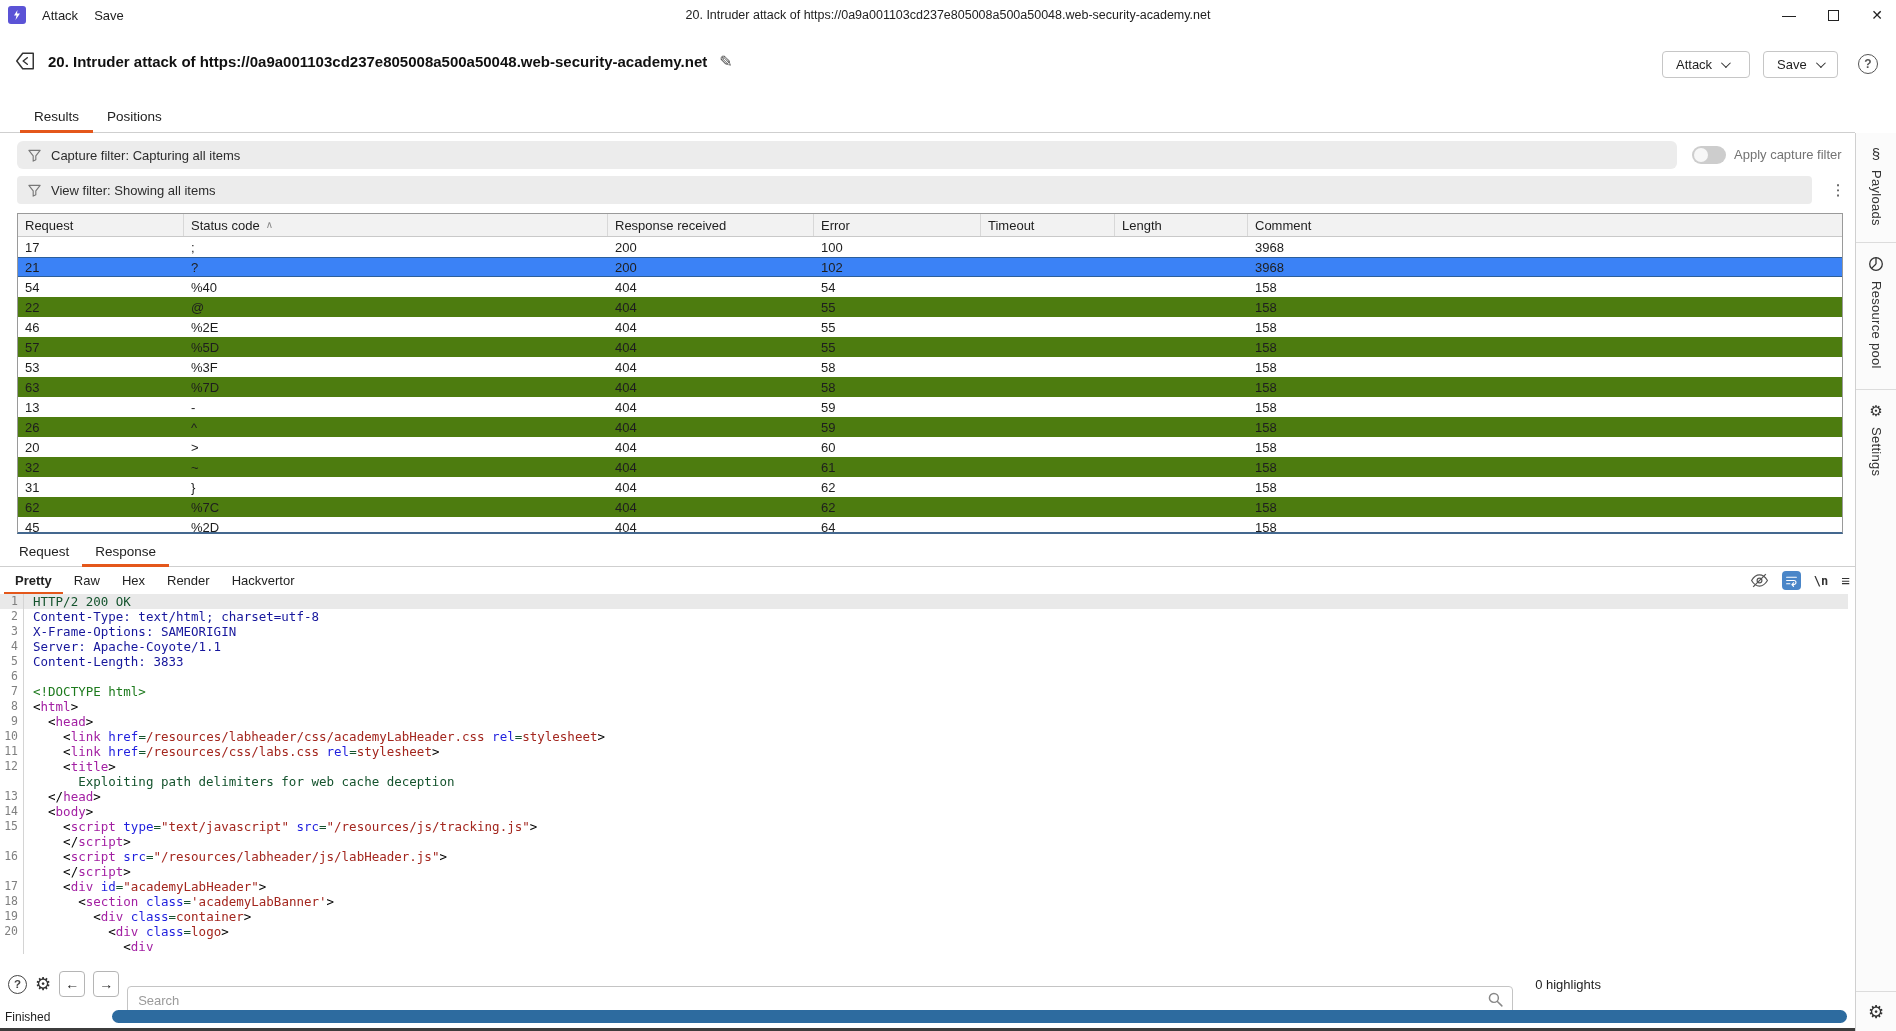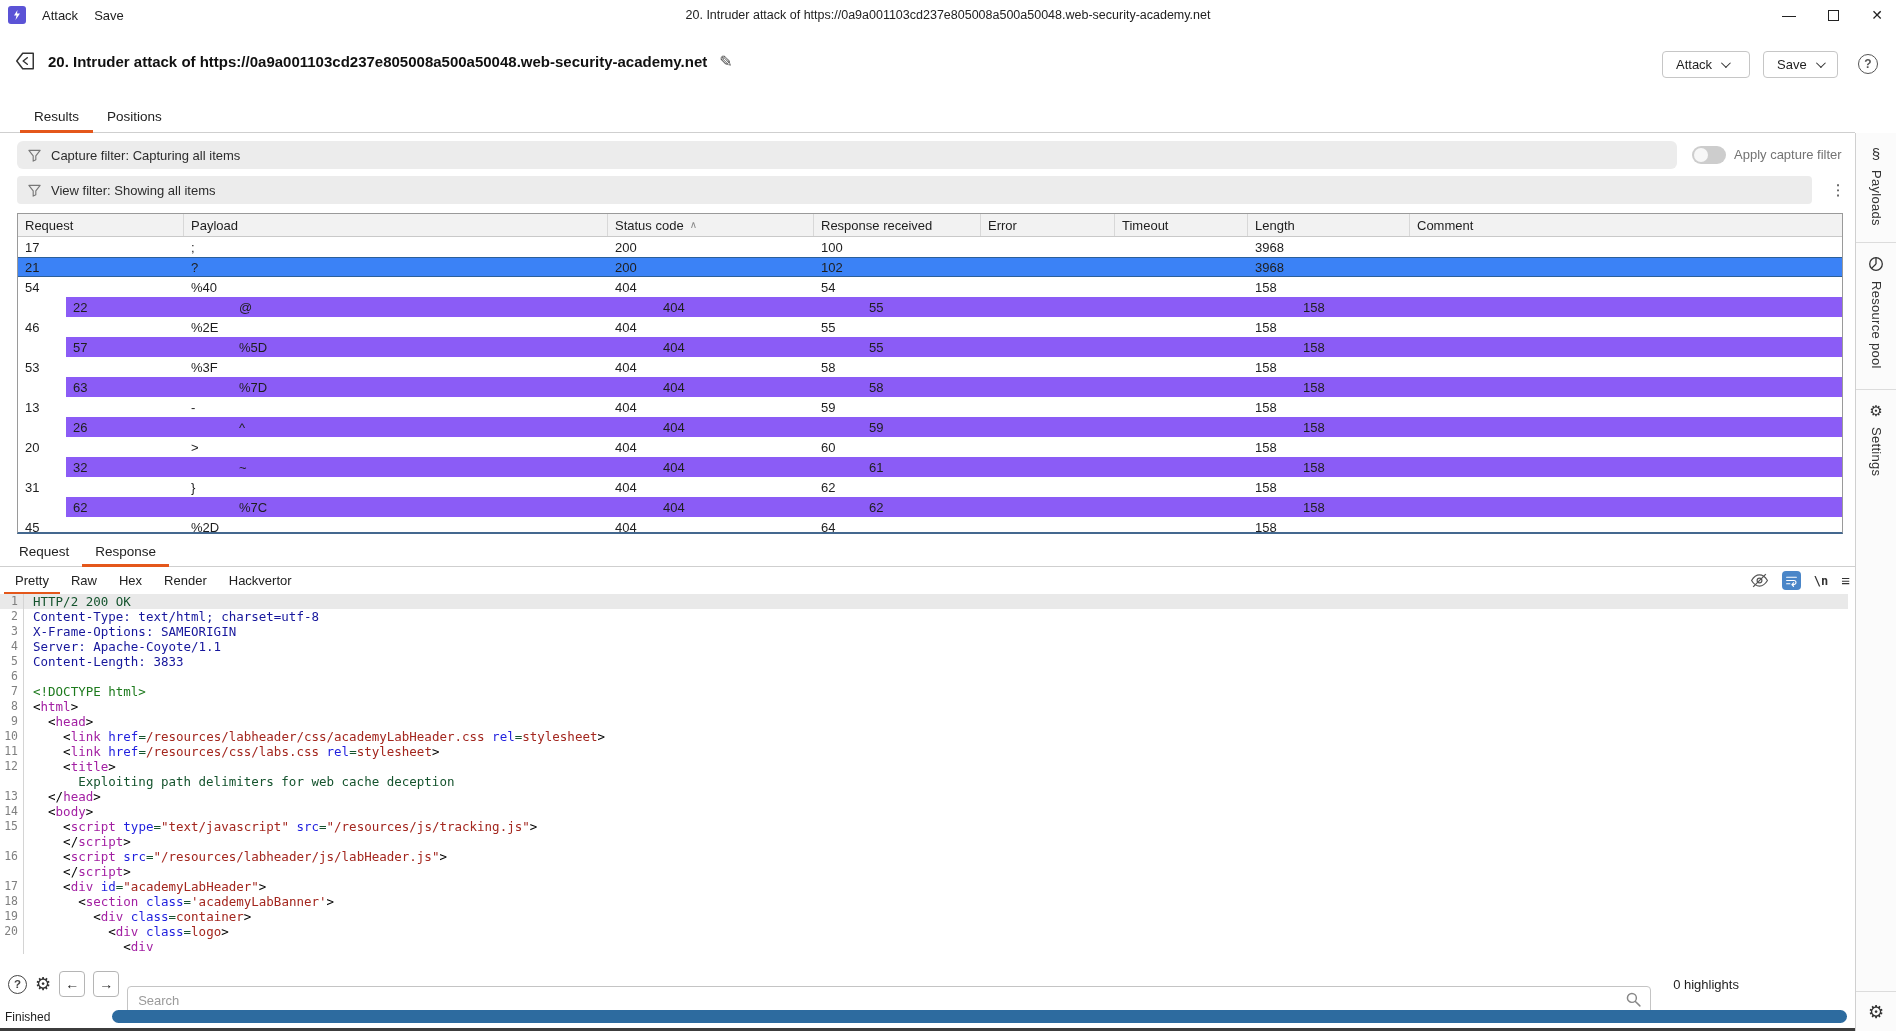--- a/index.html
+++ b/index.html
@@ -58,34 +58,34 @@
   .rtable { position:absolute; left:17px; top:213px; width:1826px; height:321px;
     border:1px solid #9a9a9a; border-bottom:2px solid #44688f; overflow:hidden;
     font-size:13px; background:#fff; }
   .tgrid { display:grid; grid-template-columns:166px 424px 206px 167px 134px 133px 162px auto; }
   .thead { height:23px; background:#f2f2f2; border-bottom:1px solid #c9c9c9; }
   .th { display:flex; align-items:center; gap:6px; padding-left:7px; border-right:1px solid #d8d8d8;
     color:#1e1e1e; overflow:hidden; white-space:nowrap; }
   .th:last-child { border-right:none; }
   .sort { color:#8a8a8a; font-size:10px; transform:translateY(-1px); }
   .trow { height:20px; }
-  .trow.alt { background:#8b5cf6;margin-left:48px; }
+  .trow.alt { background:#4d7c0f; }
   .trow.selected { background:#3b82f6; border-top:1px solid #2d5f9a; border-bottom:1px solid #2d5f9a; }
   .td { display:flex; align-items:center; padding-left:7px; overflow:hidden; white-space:nowrap; }
 
   
   .msg-tabs { position:absolute; top:540px; left:0; width:1855px; height:27px;
     border-bottom:1px solid #cfcfcf; display:flex; padding-left:6px; }
   .mtab { font-size:13.5px; padding:4px 13px 0 13px; height:27px; color:#222; }
   .mtab.sel { border-bottom:3px solid #e4571b; }
 
   .ed-tabs { position:absolute; top:570px; left:0; width:1855px; height:24px;
     display:flex; padding-left:4px; }
   .etab { font-size:13px; padding:3px 11px 0 11px; height:24px; color:#222; }
-  .etab.sel { border-bottom:2.5px solid #e4571b; }
+  .etab.sel { border-bottom:2.5px solid #e4571b;font-weight:bold; }
   .ed-icons { position:absolute; top:571px; right:46px; display:flex; align-items:center; gap:13px; }
   .wrapbtn { width:19px; height:19px; border-radius:4px; background:#4a86c8; display:flex;
     align-items:center; justify-content:center; }
   .nl-label { font-family:"DejaVu Sans Mono", monospace; font-size:12px; font-weight:bold; color:#333; }
   .burger { font-size:15px; color:#333; }
 
   
   .editor { position:absolute; top:594px; left:0; width:1848px; height:372px; overflow:hidden;
     font-family:"DejaVu Sans Mono","Liberation Mono",monospace; font-size:12.5px; line-height:15px; }
   .cline { display:flex; height:15px; }
@@ -102,21 +102,21 @@
   .c-v { color:#a3261e; }
 
   
   .search-row { position:absolute; top:966px; left:0; width:1848px; height:36px;
     display:flex; align-items:center; padding-left:8px; gap:8px; }
   .mini-circ { width:19px; height:19px; border:1.5px solid #444; border-radius:50%;
     font-size:11.5px; font-weight:bold; color:#444; display:flex; align-items:center; justify-content:center; }
   .gear-glyph { font-size:18px; color:#333; line-height:1; }
   .arrowbtn { width:26px; height:26px; border:1px solid #b5b5b5; border-radius:4px;
     display:flex; align-items:center; justify-content:center; font-size:14px; color:#222; background:#fff; }
-  .search-wrap { position:relative; width:1524px; height:28px;margin-top:32px; }
+  .search-wrap { position:relative; width:1386px; height:28px;margin-top:32px; }
   .search-wrap input { width:100%; height:100%; border:1px solid #c4c4c4; border-radius:4px;
     padding:0 32px 0 10px; font-size:13px; font-family:"Liberation Sans",sans-serif; color:#222; outline:none; }
   .search-wrap input::placeholder { color:#9a9a9a; }
   .mag { position:absolute; right:9px; top:5px; }
   .hl-count { font-size:13px; color:#1e1e1e; margin-left:14px; white-space:nowrap; }
 
   
   .status-row { position:absolute; top:1005px; left:0; width:1855px; height:23px;
     display:flex; align-items:center; padding-left:5px; }
   .status-label { font-size:12px; color:#1e1e1e; }
@@ -199,23 +199,20 @@
   <span>View filter: Showing all items</span>
 </div>
 <div class="kebab">⋮</div>
 
 <div class="rtable">
   <div class="tgrid thead" id="t-head">
       <div class="th">
         <span>Request</span>
       </div>
       <div class="th">
-        <span>Payload</span>
-      </div>
-      <div class="th">
         <span>Status code</span>
         <span class="sort">∧</span>
       </div>
       <div class="th">
         <span>Response received</span>
       </div>
       <div class="th">
         <span>Error</span>
       </div>
       <div class="th">

